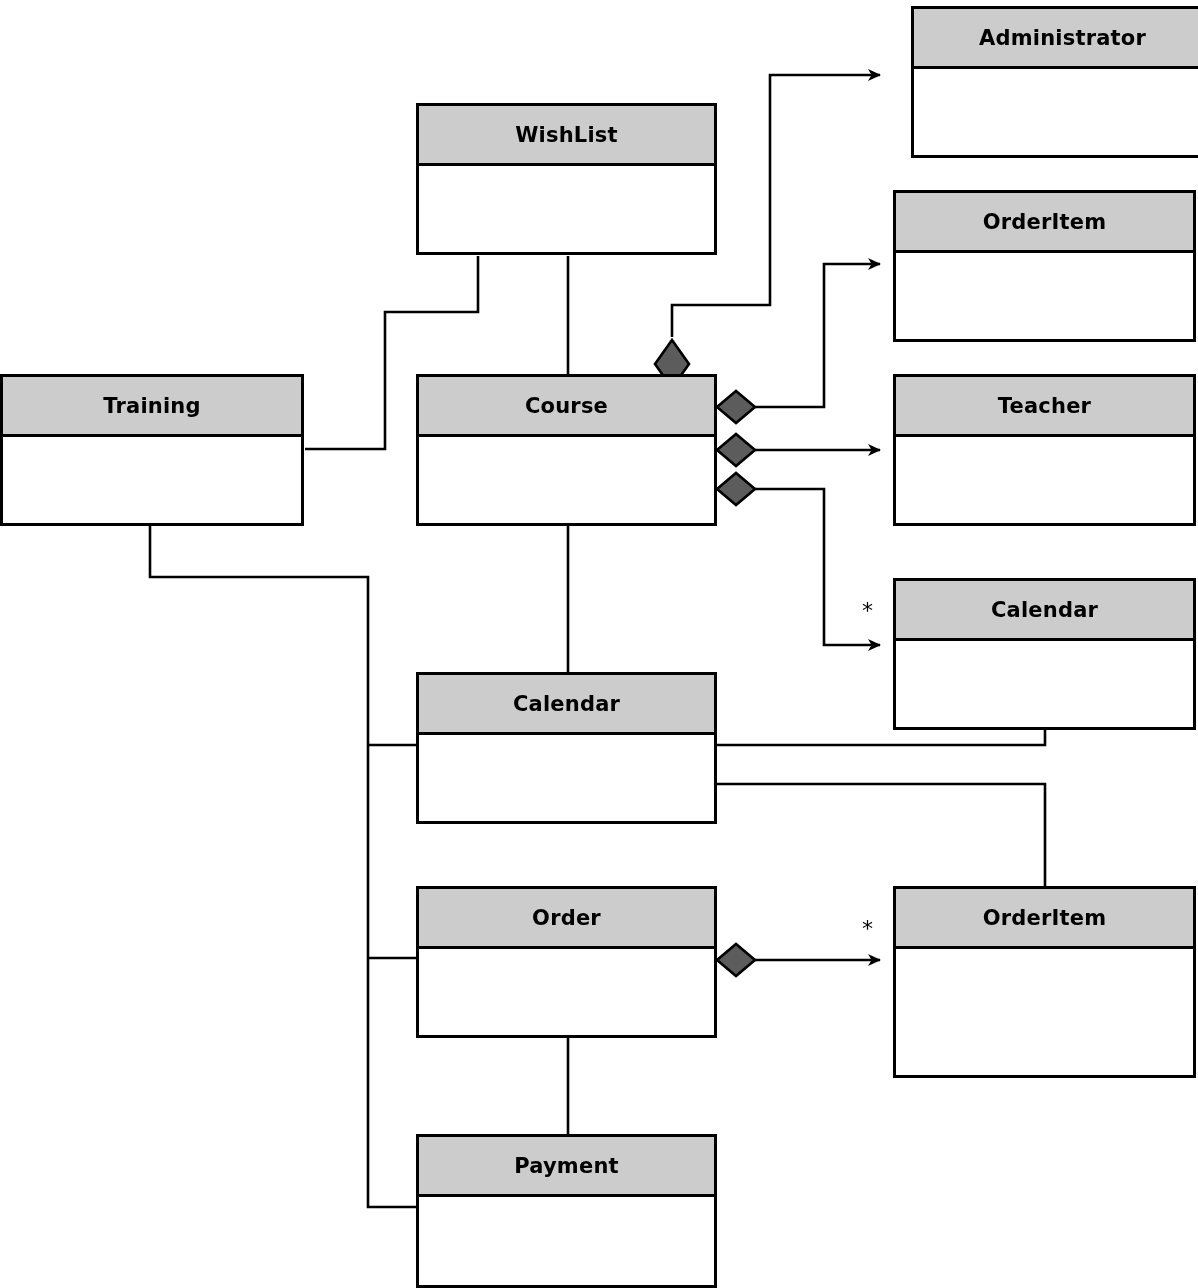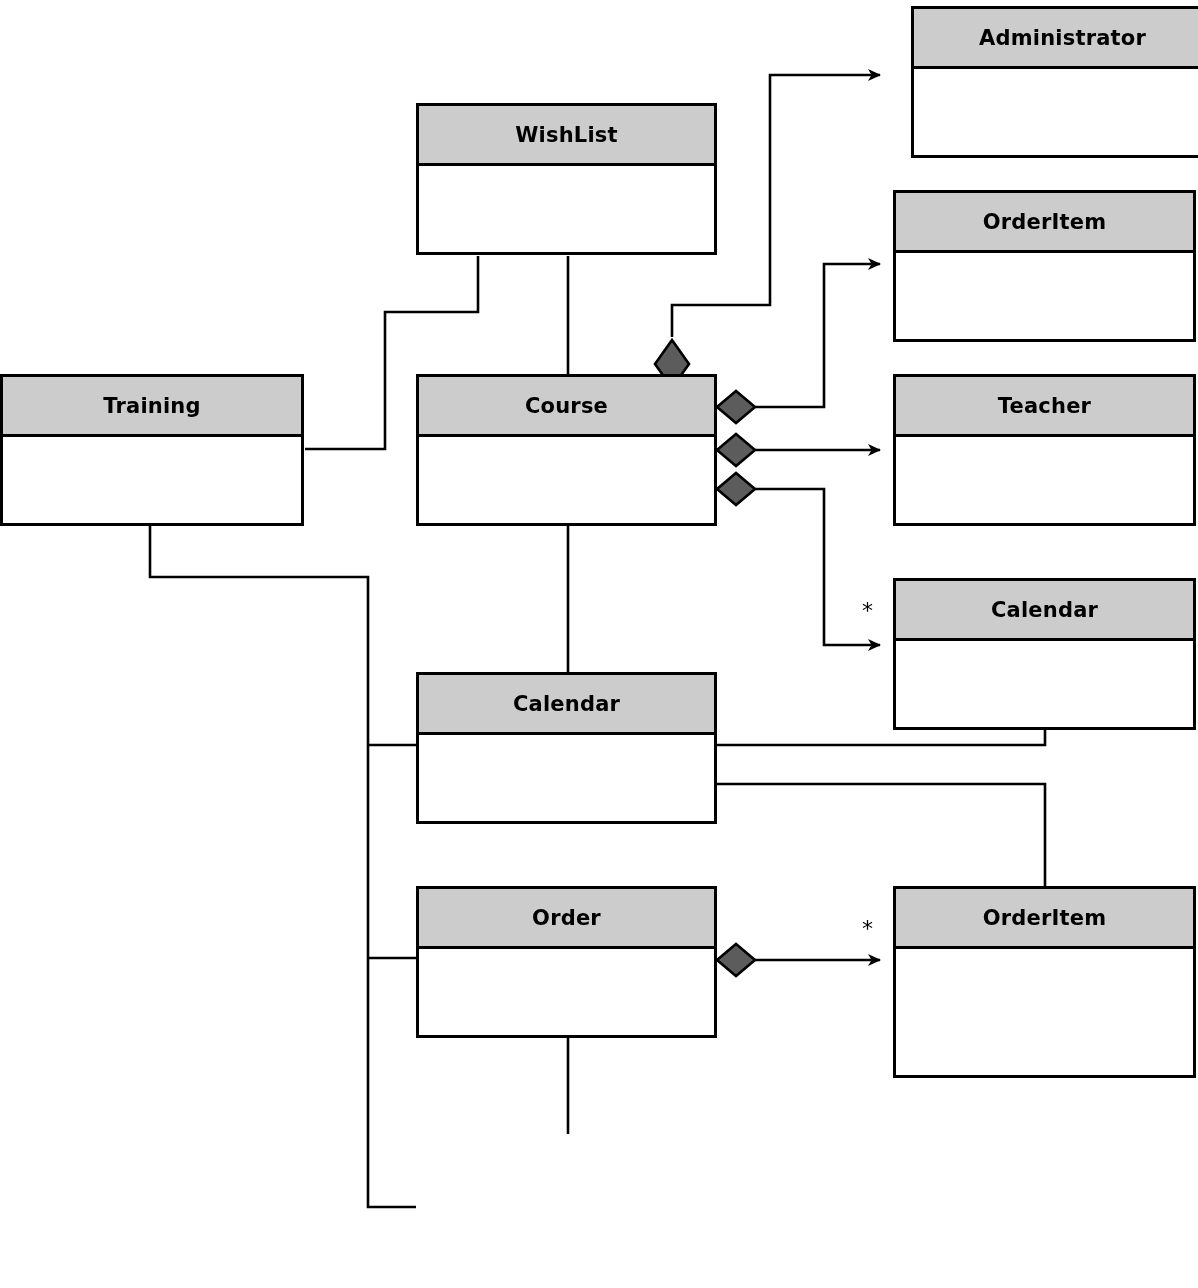--- a/index.html
+++ b/index.html
@@ -150,17 +150,21 @@
   <div class="uml-class" style="left:416px; top:886px; width:301px; height:152px;">
     <div class="uml-class-name">Order</div>
     <div class="uml-class-body"></div>
   </div>
 
   <div class="uml-class" style="left:893px; top:886px; width:303px; height:192px;">
     <div class="uml-class-name">OrderItem</div>
     <div class="uml-class-body"></div>
   </div>
 
+  <div class="uml-class" style="left:416px; top:1134px; width:301px; height:154px;">
+    <div class="uml-class-name">Payment</div>
+    <div class="uml-class-body"></div>
+  </div>
 
   <span class="mult-label" style="left:862px; top:600px;">*</span>
   <span class="mult-label" style="left:862px; top:918px;">*</span>
 
 </div>
 
 </body></html>

